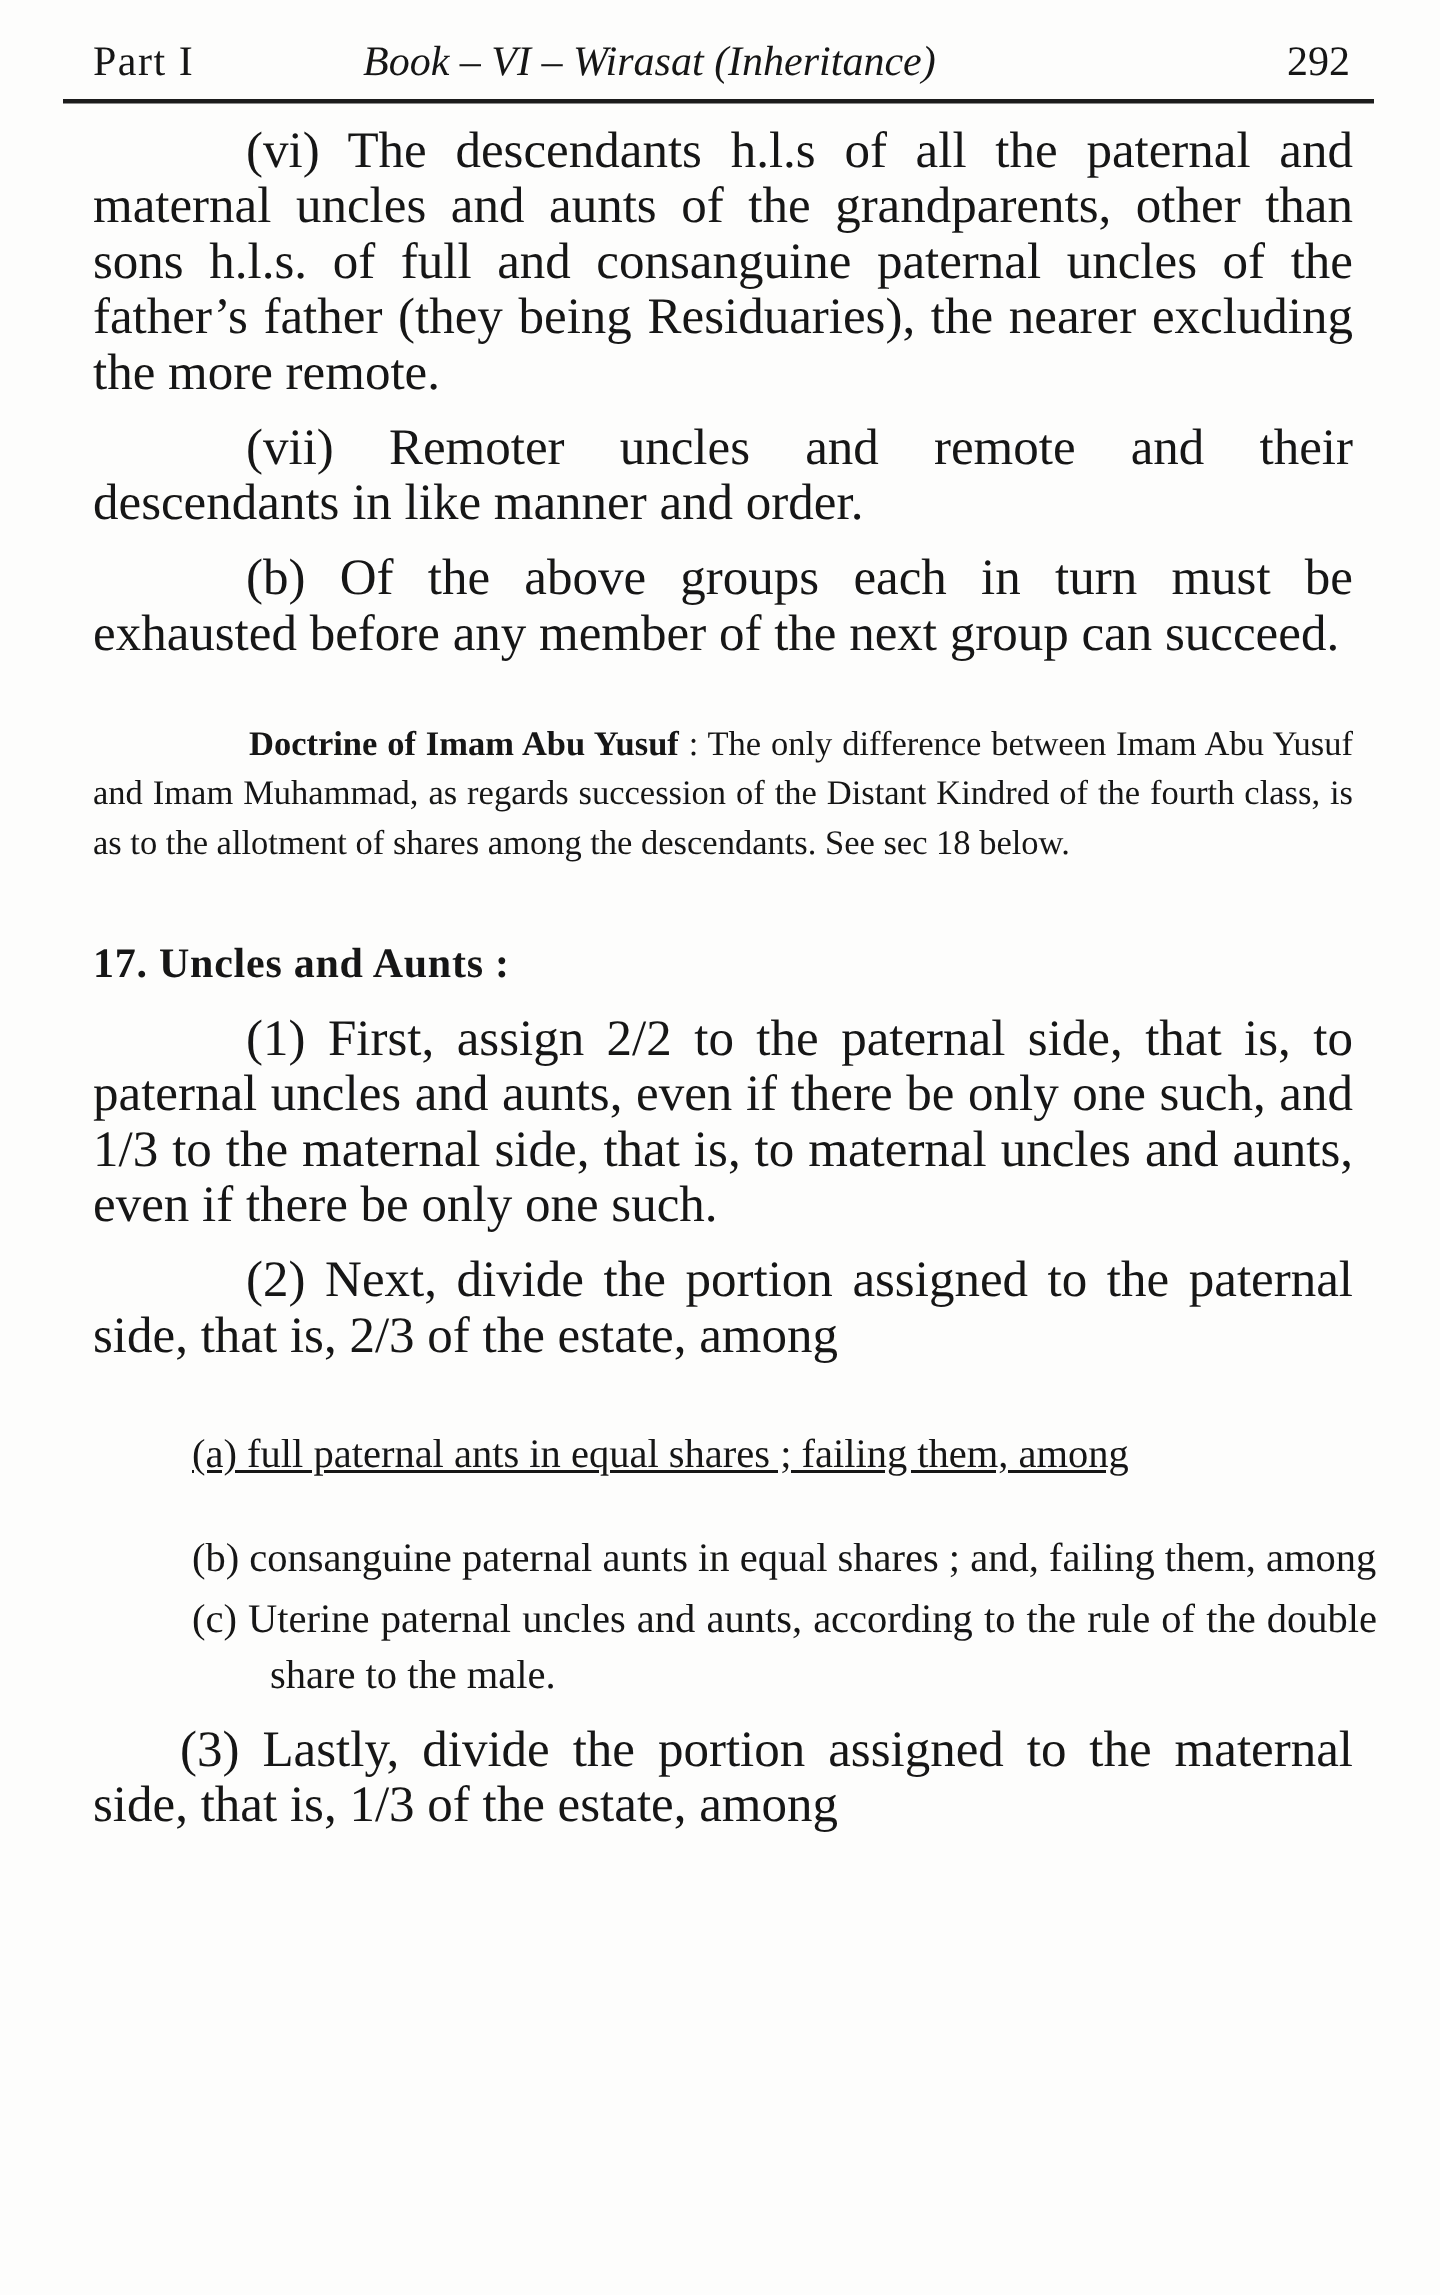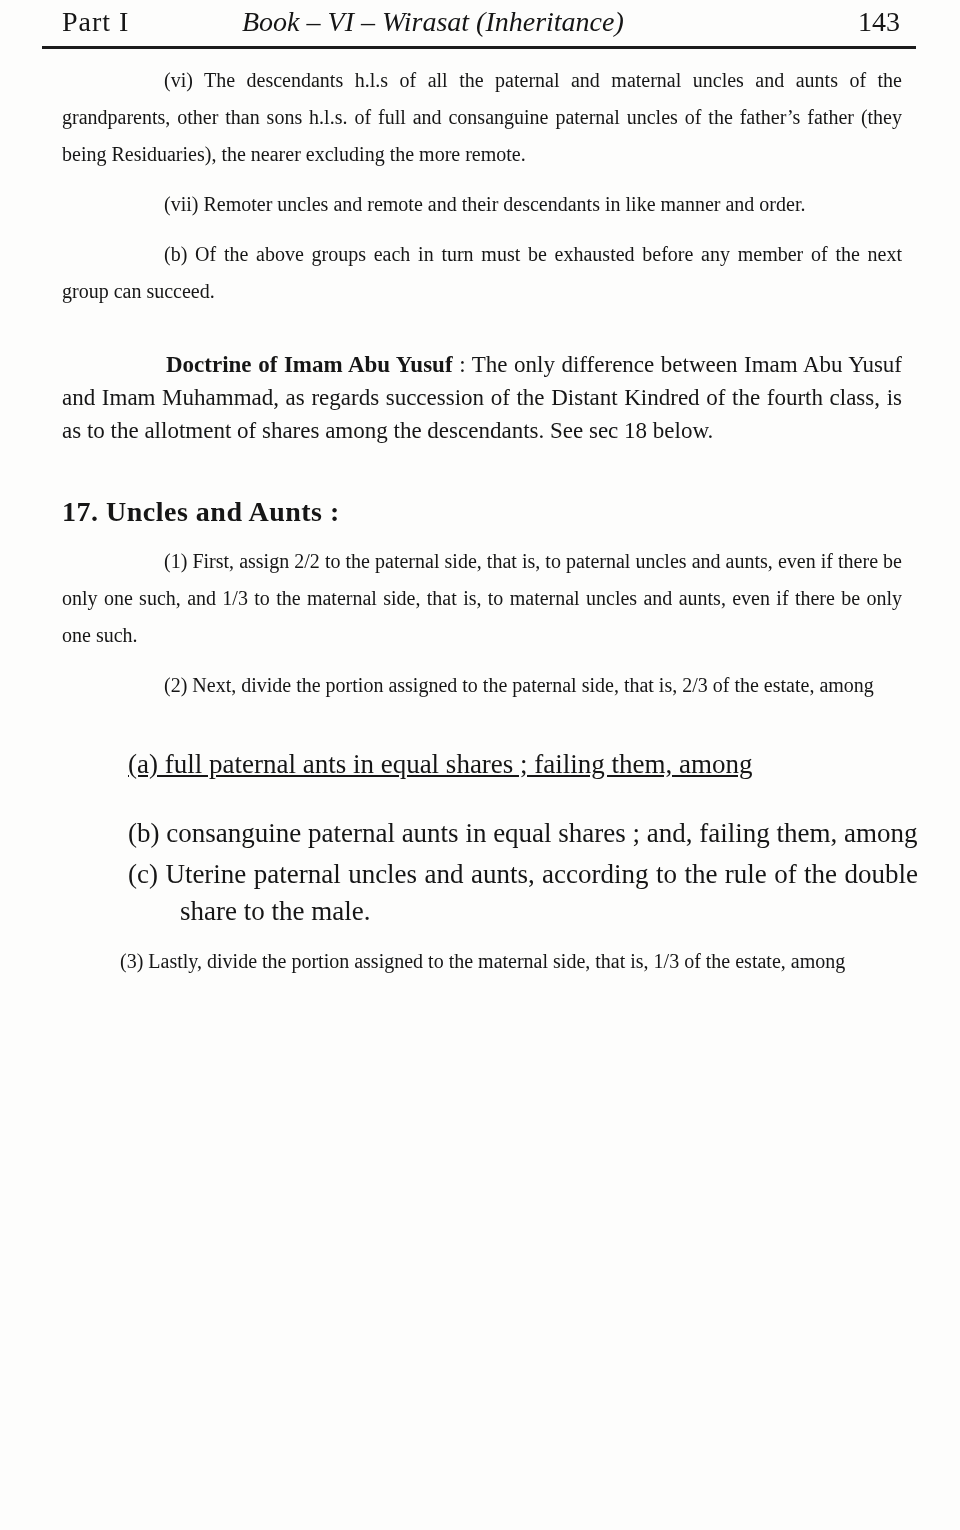--- a/index.html
+++ b/index.html
@@ -8,37 +8,37 @@
     width: 960px;
     height: 1530px;
     overflow: hidden;
     background: #fdfdfc;
     color: #161616;
     font-family: "Liberation Serif", "DejaVu Serif", serif;
   }
   .page {
     width: 960px;
     height: 1530px;
-    padding: 2px 58px 0 62px;
+    padding: 22px 58px 0 62px;
   }
   .page-header {
     display: flex;
     align-items: baseline;
     font-size: 28px;
     padding: 4px 2px 8px 0;
   }
   .page-header .part { width: 180px; letter-spacing: 1px; }
   .page-header .title { flex: 1; text-align: left; font-style: italic; }
   .page-header .pageno { width: 180px; text-align: right; }
   .rule {
     border-top: 3px solid #1c1c1c;
     margin: 0 -14px 0 -20px;
   }
   p.para {
-    font-size: 20px;
+    font-size: 34px;
     line-height: 37px;
     text-align: justify;
     margin-top: 13px;
   }
   .indent { text-indent: 102px; }
   .mt-vi   { margin-top: 36px; }
   .mt-vii  { margin-top: 42px; }
   .mt-b    { margin-top: 44px; }
   .doctrine {
     margin-top: 38px;
@@ -74,21 +74,21 @@
   .indent-sm { text-indent: 58px; }
 </style>
 </head>
 <body>
 
 <div class="page">
 
   <header class="page-header">
     <span class="part">Part I</span>
     <span class="title">Book – VI – Wirasat (Inheritance)</span>
-    <span class="pageno">143</span>
+    <span class="pageno">292</span>
   </header>
 
   <div class="rule"></div>
 
   <p class="para indent mt-vi">(vi) The descendants h.l.s of all the paternal and maternal uncles and aunts of the grandparents, other than sons h.l.s. of full and consanguine paternal uncles of the father’s father (they being Residuaries), the nearer excluding the more remote.</p>
 
   <p class="para indent mt-vii">(vii) Remoter uncles and remote and their descendants in like manner and order.</p>
 
   <p class="para indent mt-b">(b) Of the above groups each in turn must be exhausted before any member of the next group can succeed.</p>
 

